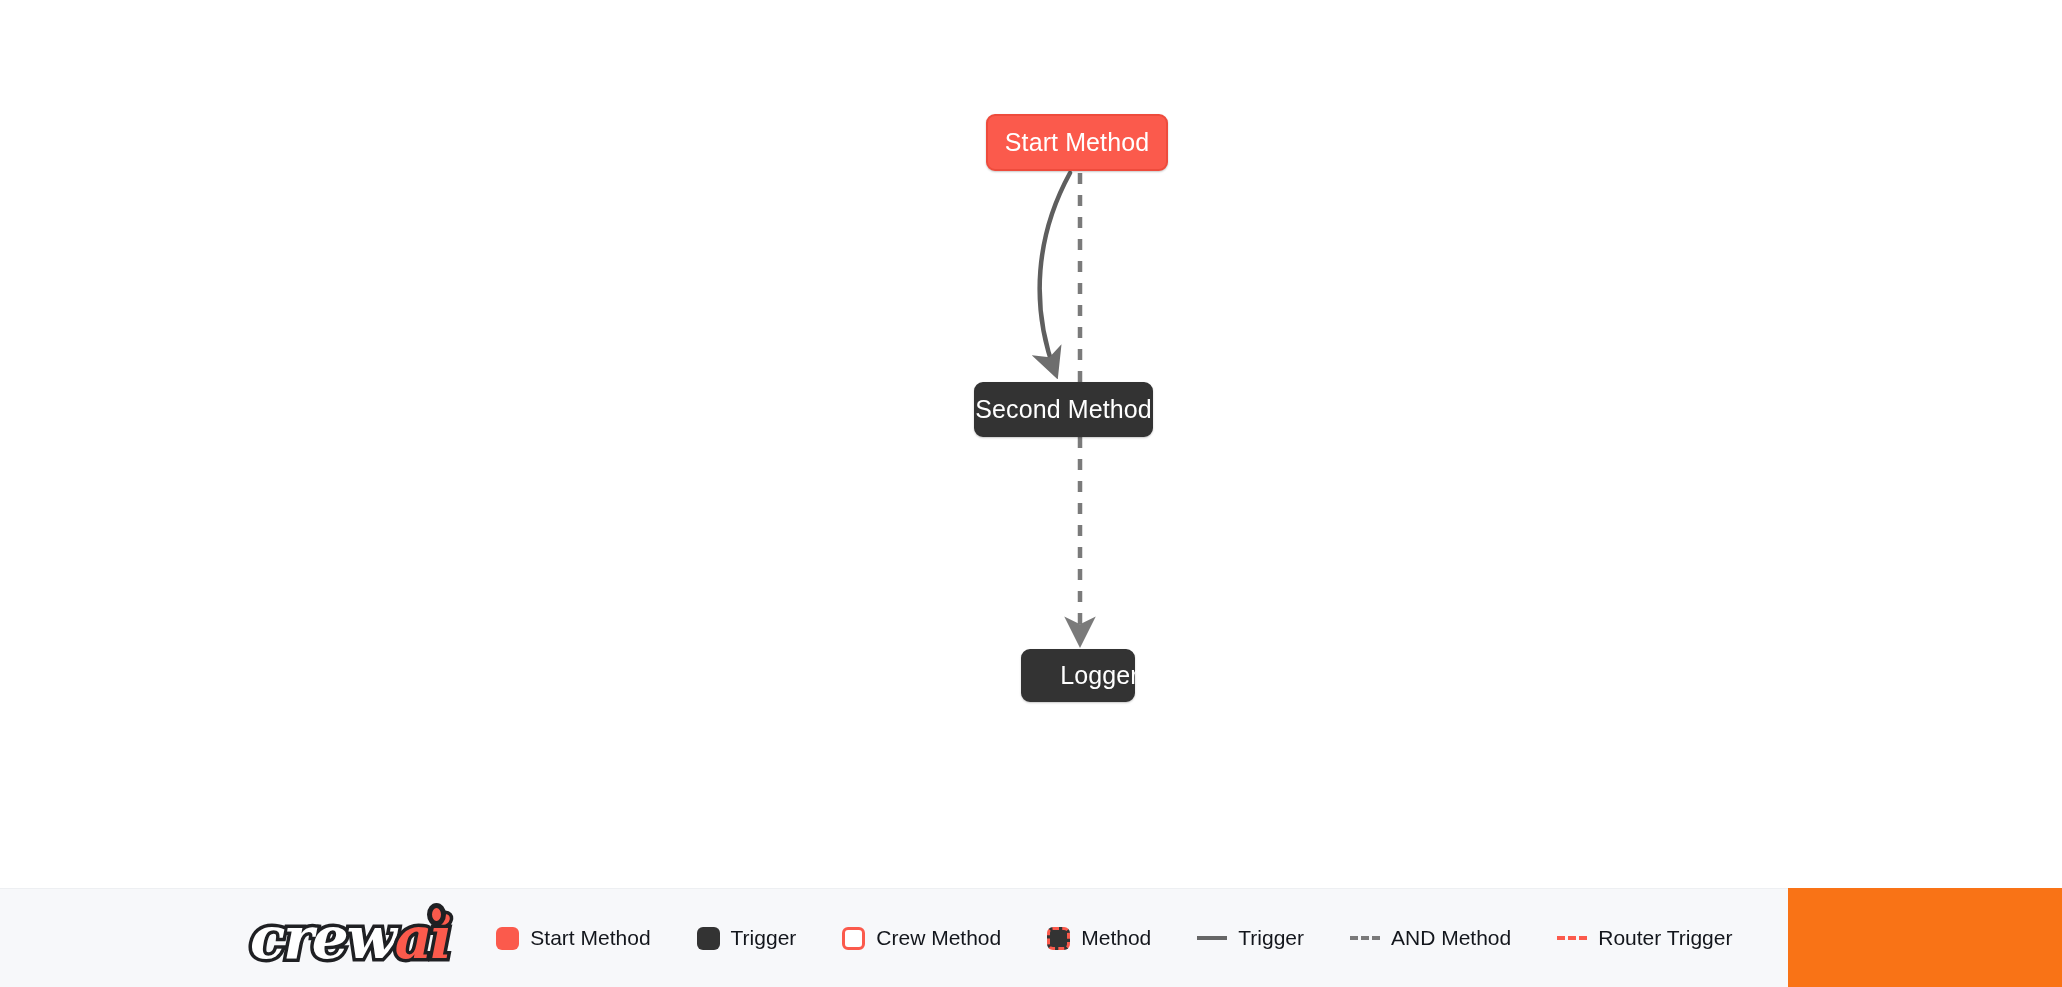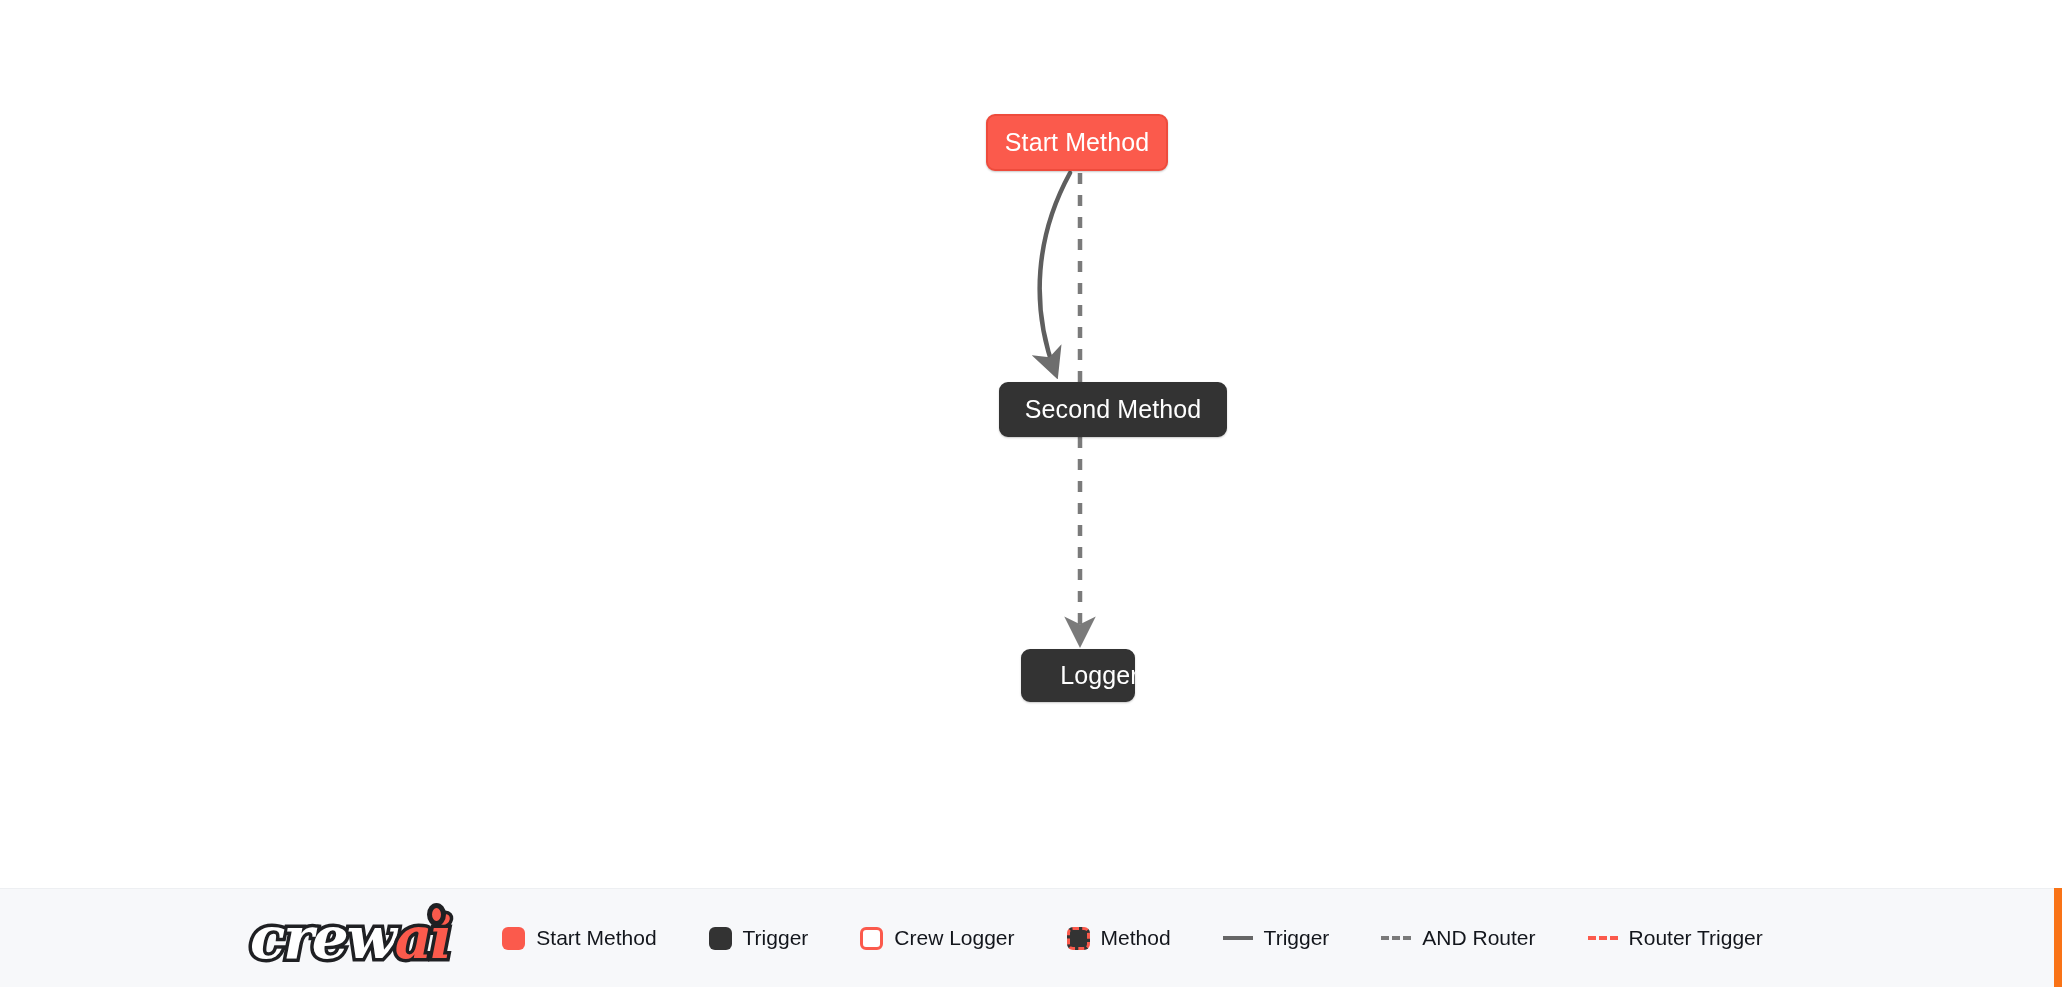--- a/index.html
+++ b/index.html
@@ -25,26 +25,26 @@
     white-space:nowrap;
     box-shadow:0 1px 2px rgba(0,0,0,.22);
     z-index:3;
   }
   .node.start  { background:#FB5A4C; border:2px solid #EE4B3C; }
   .node.method { background:#333333; border:2px solid #333333; }
 
   
   #footer {
     position:absolute; left:0; top:888px;
-    width:2054px; height:99px;
+    width:1788px; height:99px;
     background:#F7F8FA;
     border-top:1px solid #EDEFF2;
     display:flex; align-items:center;
     padding-left:250px;
-    gap:16px;
+    gap:10px;
   }
   .logo {
     position:relative;
     font-family:"DejaVu Serif", serif;
     font-size:58px; font-weight:bold; font-style:italic;
     color:#ffffff;
     -webkit-text-stroke:7px #1F2023;
     paint-order:stroke fill;
     letter-spacing:-2px;
     line-height:1;
@@ -99,21 +99,21 @@
 
       <path d="M 1070 173 C 1036 235, 1030 305, 1055 372" fill="none" stroke="#5E5E5E" stroke-width="4.5" stroke-linecap="round" marker-end="url(#ah-solid)"></path>
 
       <path d="M 1080 173 L 1080 640" fill="none" stroke="#7A7A7A" stroke-width="4.5" stroke-dasharray="11 11" marker-end="url(#ah-dash)"></path>
     </svg>
 
     <div class="node start" style="left:986px; top:114px; width:182px; height:57px;">
       <span>Start Method</span>
     </div>
 
-    <div class="node method" style="left:974px; top:382px; width:228px; height:55px;margin-left:25px;">
+    <div class="node method" style="left:974px; top:382px; width:179px; height:55px;">
       <span>Second Method</span>
     </div>
 
     <div class="node method" style="left:1021px; top:649px; width:114px; height:53px;padding-left:43px;">
       <span>Logger</span>
     </div>
 
   </div>
 
   <div id="footer">
@@ -128,36 +128,36 @@
       <span class="legend-label">Start Method</span>
     </div>
 
     <div class="legend-item">
       <span class="sw method"></span>
       <span class="legend-label">Trigger</span>
     </div>
 
     <div class="legend-item">
       <span class="sw crew"></span>
-      <span class="legend-label">Crew Logger</span>
+      <span class="legend-label">Crew Method</span>
     </div>
 
     <div class="legend-item">
       <span class="sw router"></span>
       <span class="legend-label">Method</span>
     </div>
 
     <div class="legend-item">
       <span class="ln solid"></span>
       <span class="legend-label">Trigger</span>
     </div>
 
     <div class="legend-item">
       <span class="ln dashed"></span>
-      <span class="legend-label">AND Router</span>
+      <span class="legend-label">AND Method</span>
     </div>
 
     <div class="legend-item">
       <span class="ln router"></span>
       <span class="legend-label">Router Trigger</span>
     </div>
 
   </div>
 </div>
 

